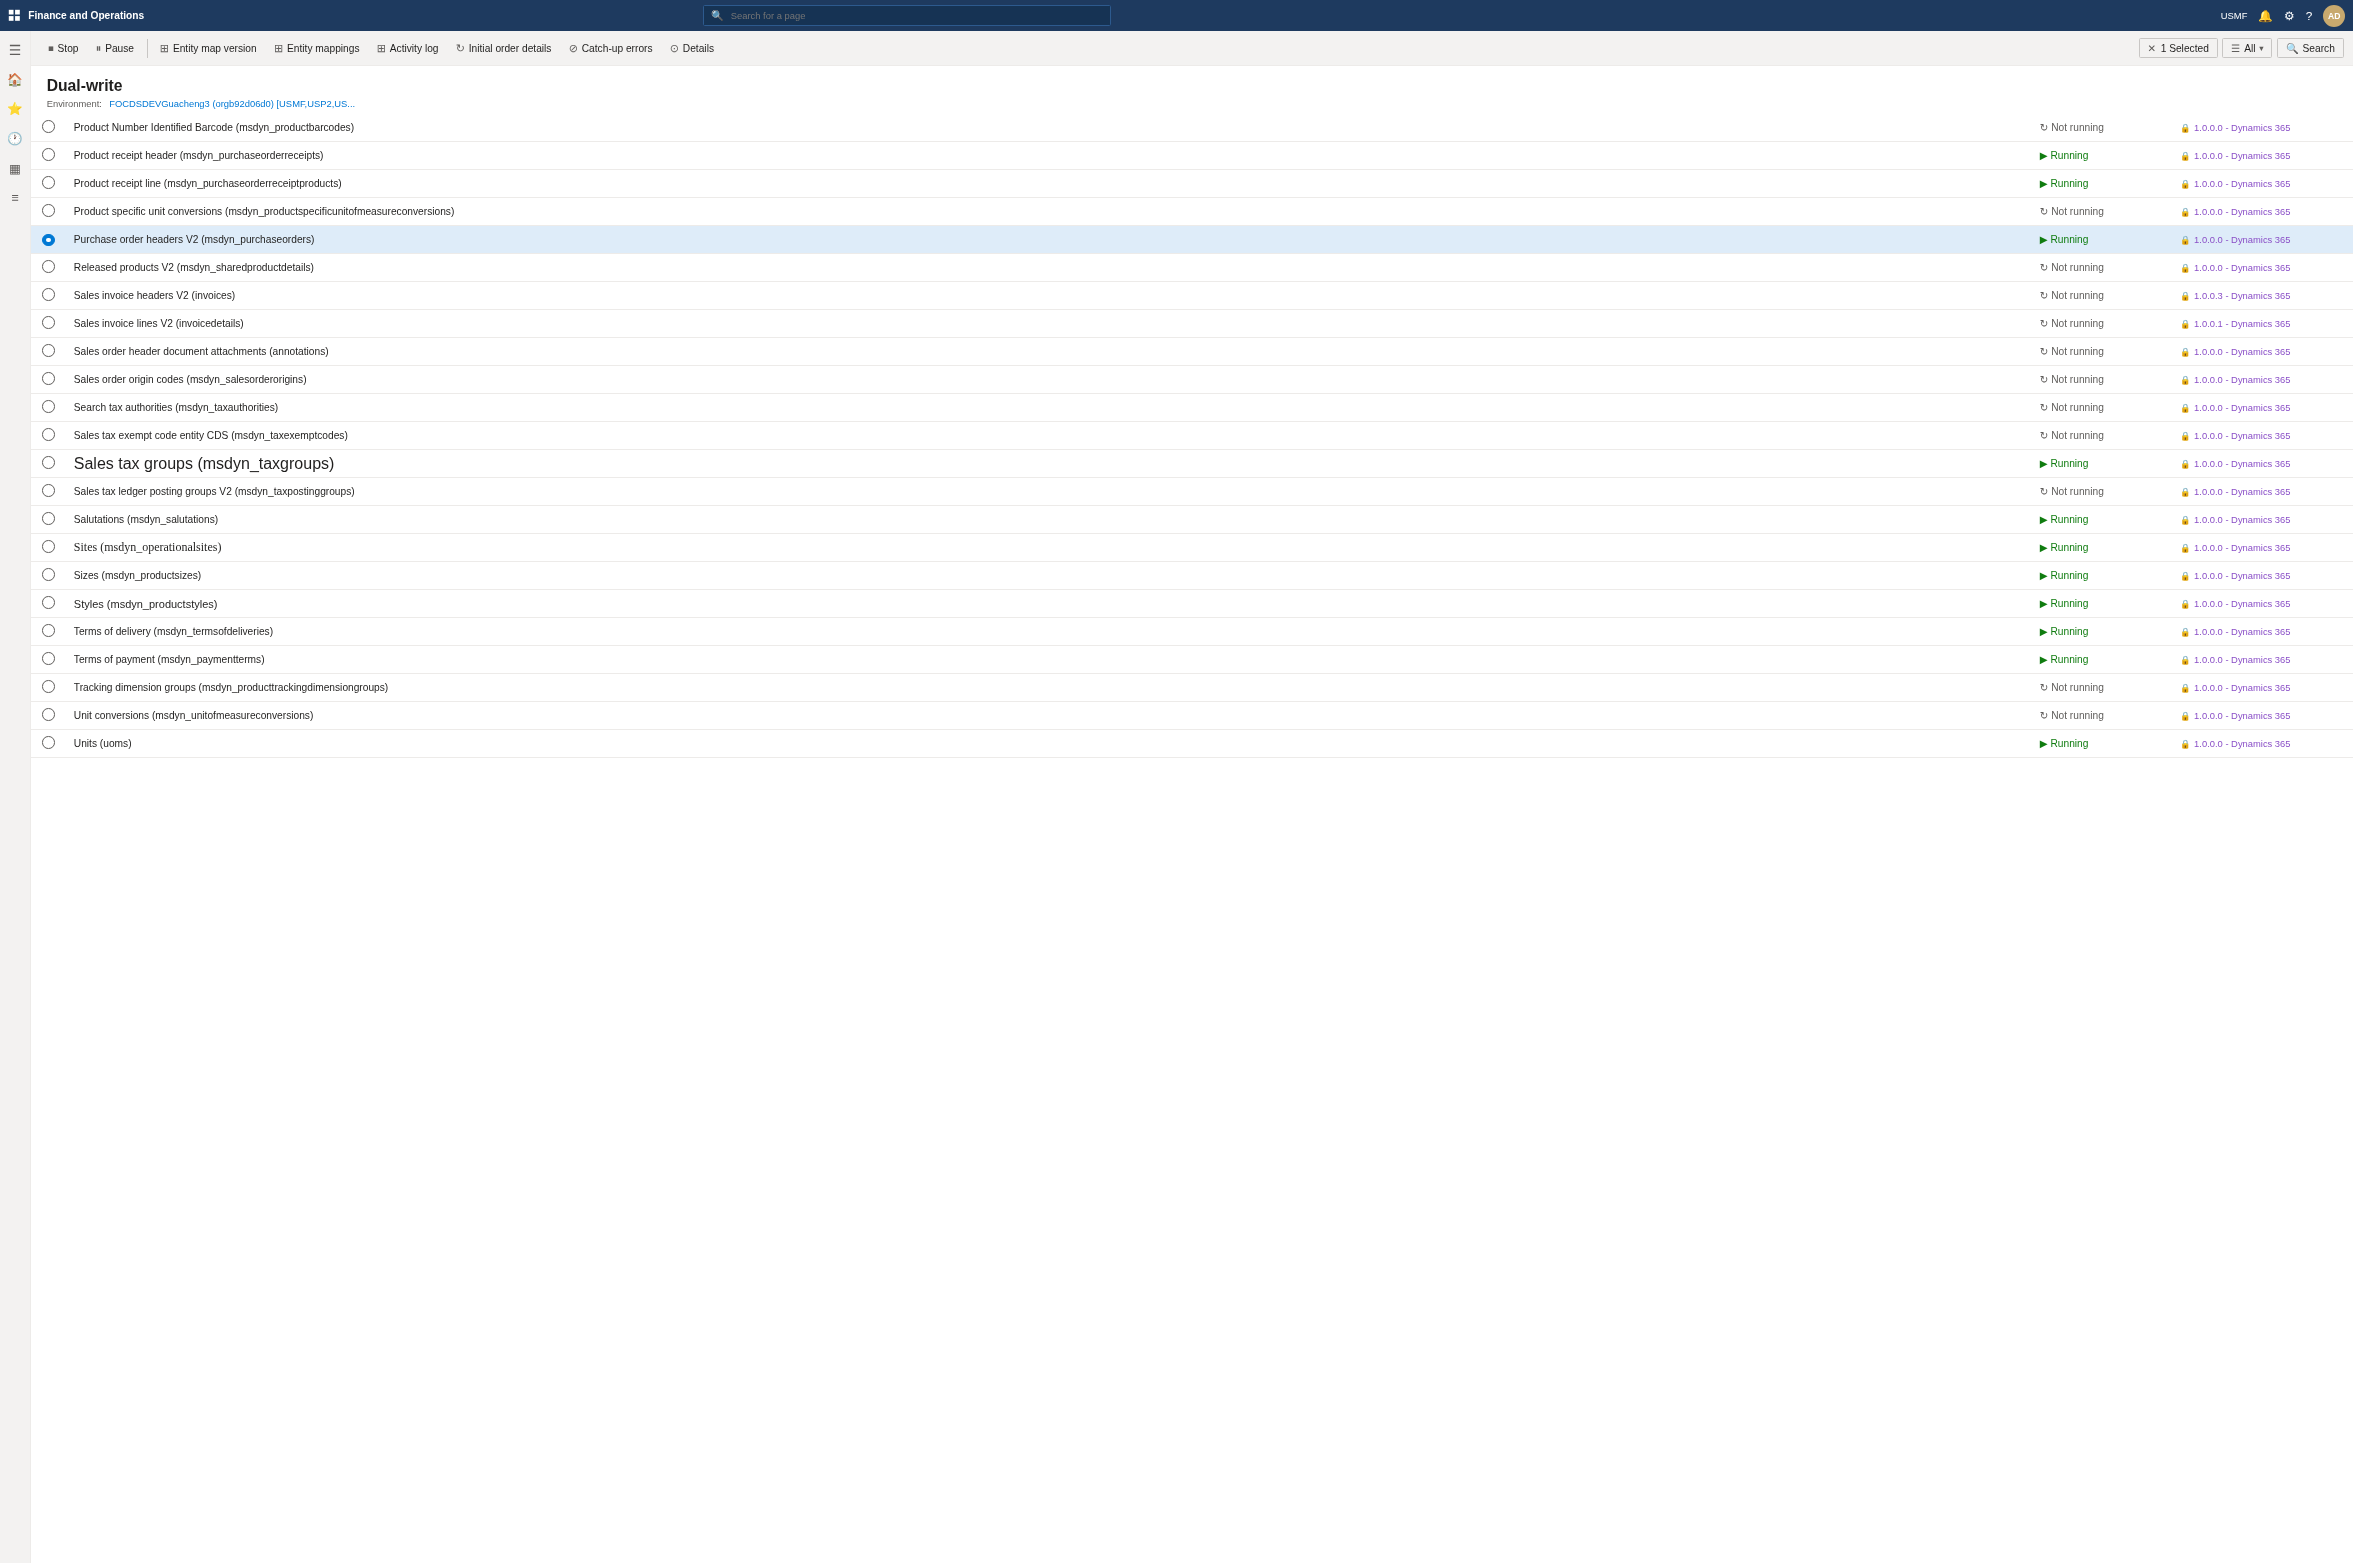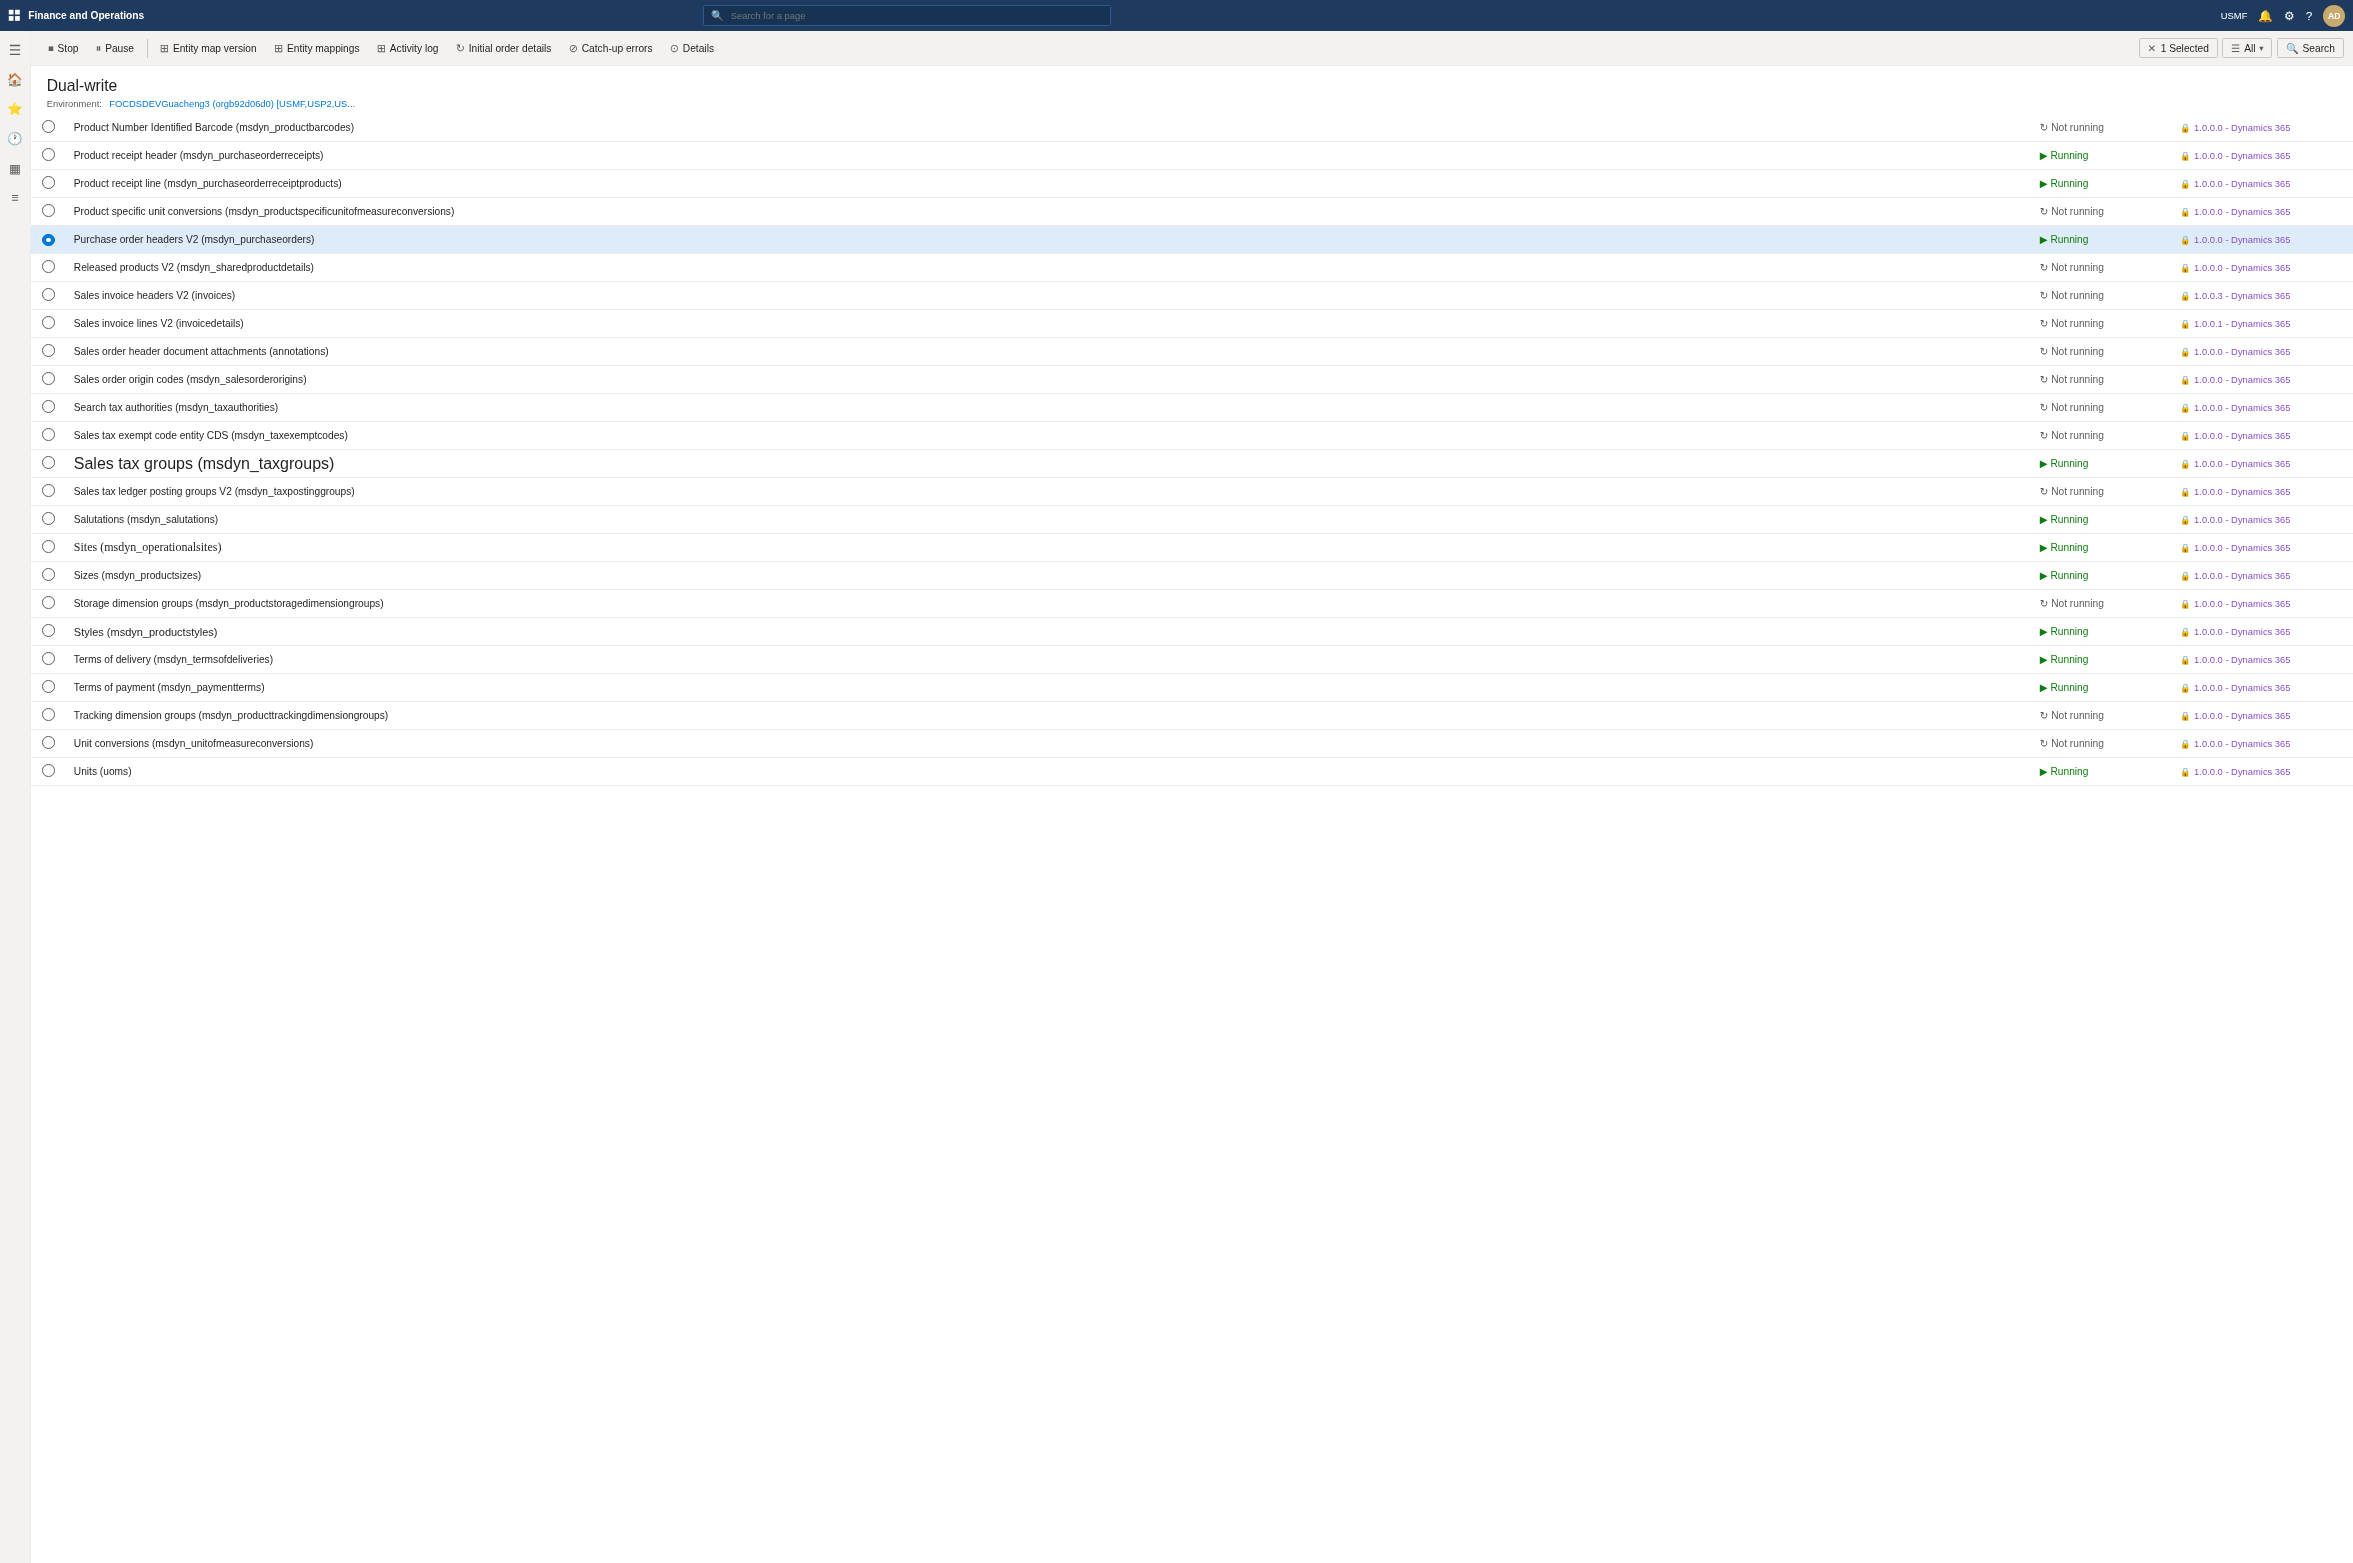--- a/index.html
+++ b/index.html
@@ -89,21 +89,21 @@
           <span style="font-size:8.6px;color:#605e5c;">▾</span>
         </div>
         <div style="display:flex;align-items:center;gap:3.9px;padding:3.1px 7.8px;border:0.8px solid #c8c6c4;border-radius:1.6px;cursor:pointer;font-size:10.2px;background:transparent;">
           <span style="font-size:10.2px;color:#605e5c;">🔍</span>
           <span>Search</span>
         </div>
       </div>
     </div>
 
     <div style="padding:11px 15.7px 4.7px 15.7px;">
-      <div style="font-size:15.7px;font-weight:400;color:#201f1e;">Dual-write</div>
+      <div style="font-size:15.7px;font-weight:700;color:#201f1e;">Dual-write</div>
       <div style="font-size:9.4px;color:#605e5c;margin-top:3.1px;">
         <span>Environment:</span>
         <span style="color:#0078d4;margin-left:4.7px;">FOCDSDEVGuacheng3 (orgb92d06d0) [USMF,USP2,US...</span>
       </div>
     </div>
 
     <div style="flex:1;overflow-y:auto;position:relative;">
       <table style="width:100%;border-collapse:collapse;">
         <tbody id="table-body">
         <tr style="border-bottom: 0.8px solid rgb(237, 235, 233); height: 28px; cursor: pointer;">
@@ -205,26 +205,20 @@
               <td style="width: 180px; padding: 3.1px 7.8px; vertical-align: middle; font-size: 9.4px; color: rgb(138, 79, 199);"><span style="font-size:8.6px;">🔒</span> <span>1.0.0.0 - Dynamics 365</span></td>
             </tr>
             <tr style="border-bottom: 0.8px solid rgb(237, 235, 233); height: 28px; cursor: pointer;">
               <td style="width: 35px; text-align: center; padding: 3.1px 7.8px; vertical-align: middle;"><div style="width: 12.6px; height: 12.6px; border-radius: 50%; border: 1.2px solid rgb(96, 94, 92); display: inline-flex; align-items: center; justify-content: center; cursor: pointer; background: transparent;"></div></td>
               <td style="padding: 3.1px 7.8px; vertical-align: middle; color: rgb(32, 31, 30); font-size: 10.2px;">Sizes (msdyn_productsizes)</td>
               <td style="width: 141px; padding: 3.1px 7.8px; vertical-align: middle; font-size: 10.2px;"><span style="color:#107c10;">▶</span> <span style="color:#107c10;">Running</span></td>
               <td style="width: 180px; padding: 3.1px 7.8px; vertical-align: middle; font-size: 9.4px; color: rgb(138, 79, 199);"><span style="font-size:8.6px;">🔒</span> <span>1.0.0.0 - Dynamics 365</span></td>
             </tr>
             <tr style="border-bottom: 0.8px solid rgb(237, 235, 233); height: 28px; cursor: pointer;">
               <td style="width: 35px; text-align: center; padding: 3.1px 7.8px; vertical-align: middle;"><div style="width: 12.6px; height: 12.6px; border-radius: 50%; border: 1.2px solid rgb(96, 94, 92); display: inline-flex; align-items: center; justify-content: center; cursor: pointer; background: transparent;"></div></td>
-              <td style="padding: 3.1px 7.8px; vertical-align: middle; color: rgb(32, 31, 30); font-size: 10.2px;">Storage dimension groups (msdyn_productstoragedimensiongroups)</td>
-              <td style="width: 141px; padding: 3.1px 7.8px; vertical-align: middle; font-size: 10.2px;"><span style="color:#605e5c;">↻</span> <span style="color:#605e5c;">Not running</span></td>
-              <td style="width: 180px; padding: 3.1px 7.8px; vertical-align: middle; font-size: 9.4px; color: rgb(138, 79, 199);"><span style="font-size:8.6px;">🔒</span> <span>1.0.0.0 - Dynamics 365</span></td>
-            </tr>
-            <tr style="border-bottom: 0.8px solid rgb(237, 235, 233); height: 28px; cursor: pointer;">
-              <td style="width: 35px; text-align: center; padding: 3.1px 7.8px; vertical-align: middle;"><div style="width: 12.6px; height: 12.6px; border-radius: 50%; border: 1.2px solid rgb(96, 94, 92); display: inline-flex; align-items: center; justify-content: center; cursor: pointer; background: transparent;"></div></td>
               <td style="padding: 3.1px 7.8px; vertical-align: middle; color: rgb(32, 31, 30); font-size: 11px;">Styles (msdyn_productstyles)</td>
               <td style="width: 141px; padding: 3.1px 7.8px; vertical-align: middle; font-size: 10.2px;"><span style="color:#107c10;">▶</span> <span style="color:#107c10;">Running</span></td>
               <td style="width: 180px; padding: 3.1px 7.8px; vertical-align: middle; font-size: 9.4px; color: rgb(138, 79, 199);"><span style="font-size:8.6px;">🔒</span> <span>1.0.0.0 - Dynamics 365</span></td>
             </tr>
             <tr style="border-bottom: 0.8px solid rgb(237, 235, 233); height: 28px; cursor: pointer;">
               <td style="width: 35px; text-align: center; padding: 3.1px 7.8px; vertical-align: middle;"><div style="width: 12.6px; height: 12.6px; border-radius: 50%; border: 1.2px solid rgb(96, 94, 92); display: inline-flex; align-items: center; justify-content: center; cursor: pointer; background: transparent;"></div></td>
               <td style="padding: 3.1px 7.8px; vertical-align: middle; color: rgb(32, 31, 30); font-size: 10.2px;">Terms of delivery (msdyn_termsofdeliveries)</td>
               <td style="width: 141px; padding: 3.1px 7.8px; vertical-align: middle; font-size: 10.2px;"><span style="color:#107c10;">▶</span> <span style="color:#107c10;">Running</span></td>
               <td style="width: 180px; padding: 3.1px 7.8px; vertical-align: middle; font-size: 9.4px; color: rgb(138, 79, 199);"><span style="font-size:8.6px;">🔒</span> <span>1.0.0.0 - Dynamics 365</span></td>
             </tr>

